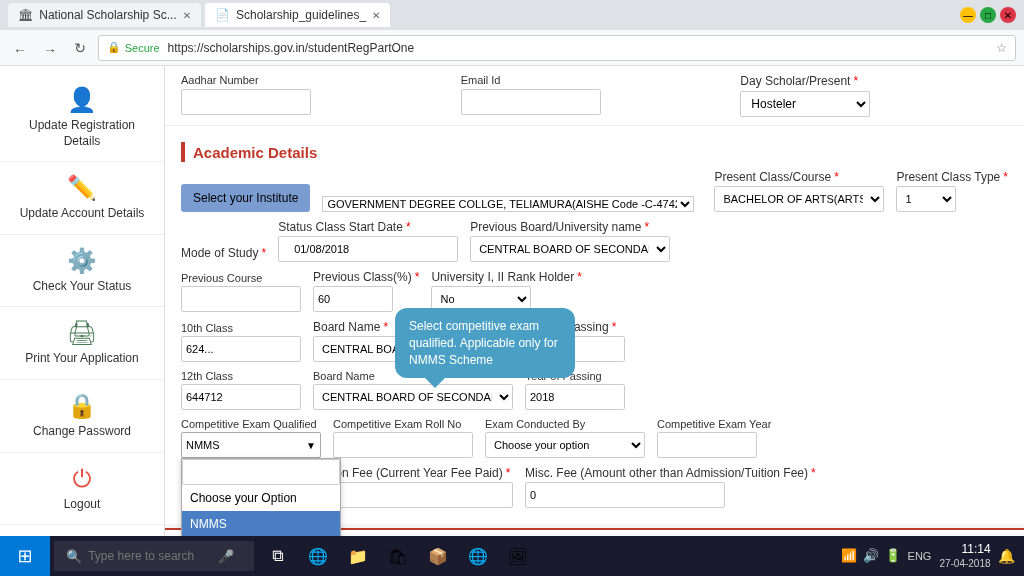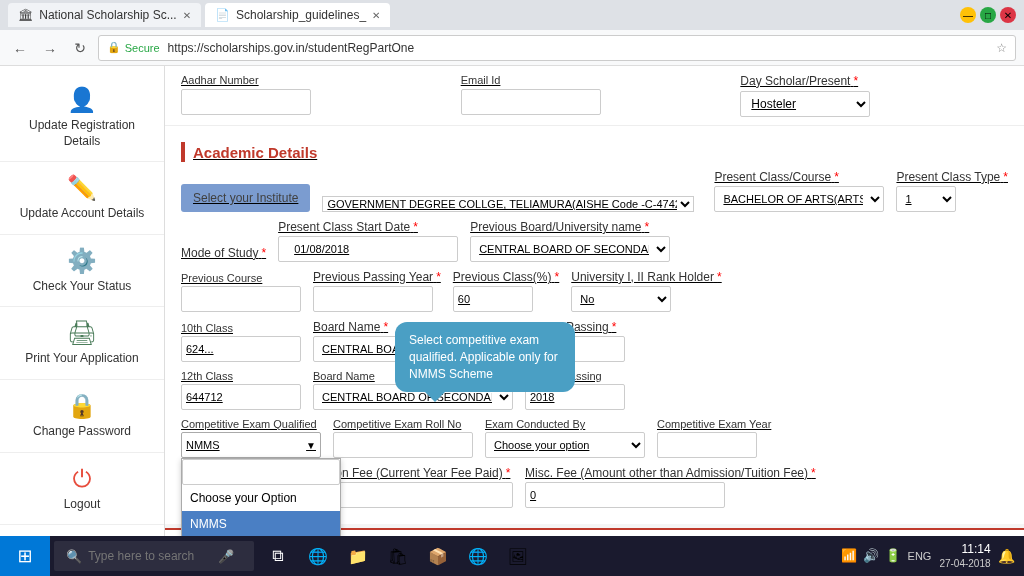--- a/index.html
+++ b/index.html
@@ -59,21 +59,21 @@
     .field-input.filled { background: #fff; }
     
     
     .section-header { display: flex; align-items: center; margin: 8px 0; }
     .section-header::before { content: ''; display: block; width: 4px; height: 20px; background: #c0392b; margin-right: 8px; }
     .section-title { font-size: 15px; color: #c0392b; font-weight: bold; }
     
     .academic-section { padding: 8px 16px; background: white; }
     
     .institute-row { display: flex; align-items: flex-end; gap: 12px; margin-bottom: 8px; }
-    .select-institute-btn { height: 28px; padding: 0 12px; background: #7b9cd0; color: #404040; border: none; border-radius: 3px; cursor: pointer; font-size: 12px; }
+    .select-institute-btn { height: 28px; padding: 0 12px; background: #7b9cd0; color: #000000; border: none; border-radius: 3px; cursor: pointer; font-size: 12px; }
     .institute-select { height: 26px; border: 1px solid #ccc; font-size: 11px; background: white; flex: 1; }
     
     .form-row { display: flex; gap: 12px; margin-bottom: 8px; align-items: flex-end; }
     
     .form-field { display: flex; flex-direction: column; }
     .form-field label { font-size: 11px; color: #333; margin-bottom: 2px; white-space: nowrap; }
     .form-field input, .form-field select { height: 26px; border: 1px solid #ccc; border-radius: 2px; padding: 0 4px; font-size: 11px; background: white; }
     .form-field select { appearance: auto; }
     
     
@@ -149,21 +149,21 @@
       <div class="sidebar-item">
         <span class="icon">🔒</span>
         <span class="sidebar-item-label">Change Password</span>
       </div>
       <div class="sidebar-item logout">
         <span class="icon" style="color:#e74c3c;">⏻</span>
         <span class="sidebar-item-label">Logout</span>
       </div>
     </div>
 
-    <div class="main" style="position:relative;text-decoration:underline;">
+    <div class="main" style="position:relative;">
 
       <div class="top-fields">
         <div class="field-group">
           <span class="field-label">Aadhar Number</span>
           <input class="field-input" type="text" style="width: 130px;">
         </div>
         <div class="field-group">
           <span class="field-label">Email Id</span>
           <input class="field-input" type="text" style="width: 140px;">
         </div>
@@ -215,46 +215,39 @@
 
         <div class="form-row">
           <div class="form-field">
             <label>
               <span>Mode of Study</span>
               <span style="color:red;"> *</span>
             </label>
           </div>
           <div class="form-field">
             <label>
-              <span>Present Class Start Date</span>
+              <span>Status Class Start Date</span>
               <span style="color:red;"> *</span>
             </label>
             <input type="text" value="01/08/2018" style="width: 180px; height: 26px; border: 1px solid rgb(204, 204, 204); font-size: 11px; padding: 0px 15px;">
           </div>
           <div class="form-field">
             <label>
               <span>Previous Board/University name</span>
               <span style="color:red;"> *</span>
             </label>
             <select style="width:200px;height:26px;border:1px solid #ccc;font-size:11px;">
               <option>CENTRAL BOARD OF SECONDARY EDU...</option>
             </select>
           </div>
         </div>
 
         <div class="form-row">
           <div class="form-field">
             <label>Previous Course</label>
-            <input type="text" style="width: 120px; height: 26px; border: 1px solid rgb(204, 204, 204); font-size: 11px; padding: 0px 4px;">
-          </div>
-          <div class="form-field">
-            <label>
-              <span>Previous Passing Year</span>
-              <span style="color:red;"> *</span>
-            </label>
             <input type="text" style="width: 120px; height: 26px; border: 1px solid rgb(204, 204, 204); font-size: 11px; padding: 0px 4px;">
           </div>
           <div class="form-field">
             <label>
               <span>Previous Class(%)</span>
               <span style="color:red;"> *</span>
             </label>
             <input type="text" value="60" style="width: 80px; height: 26px; border: 1px solid rgb(204, 204, 204); font-size: 11px; padding: 4px 4px;">
           </div>
           <div class="form-field">
@@ -359,21 +352,21 @@
             <label>
               <span>Misc. Fee (Amount other than Admission/Tuition Fee)</span>
               <span style="color:red;"> *</span>
             </label>
             <input type="text" value="0" style="width: 200px; height: 26px; border: 1px solid rgb(204, 204, 204); font-size: 11px; padding: 0px 4px;">
           </div>
         </div>
 
       </div>
 
-      <div class="tooltip-bubble" style="top:256px;left:230px;">
+      <div class="tooltip-bubble" style="top:242px;left:230px;">
         <span>Select competitive exam qualified. Applicable only for NMMS Scheme</span>
       </div>
 
       <div class="basic-details-header">
         
       </div>
 
     </div>
   </div>
 </div>

